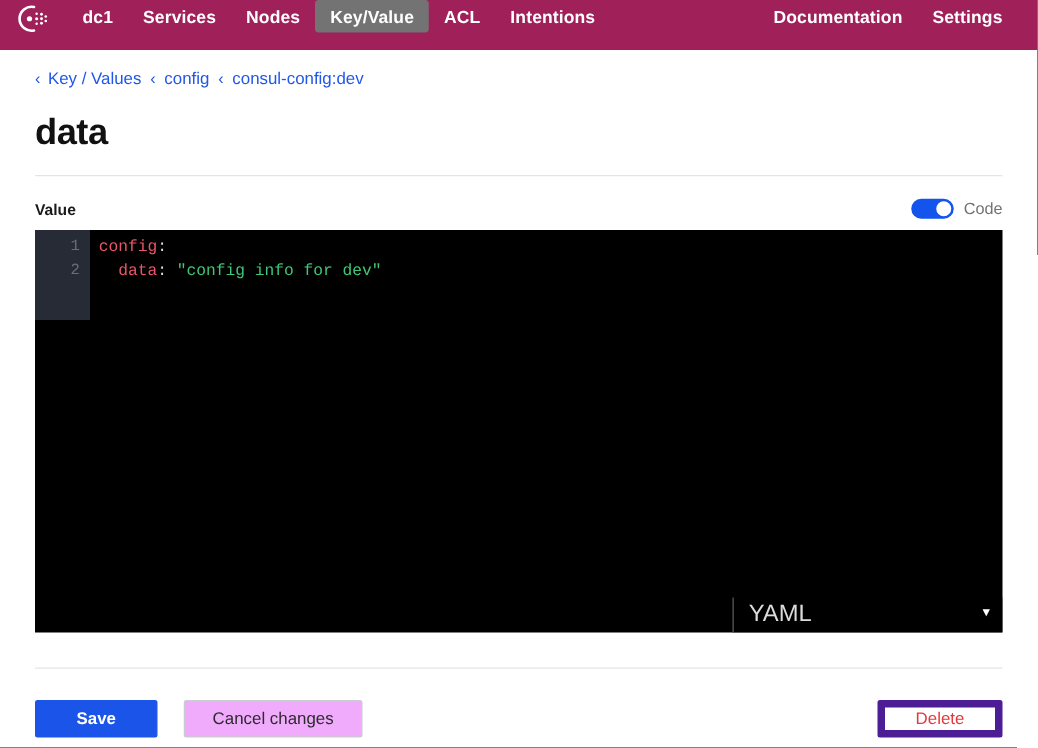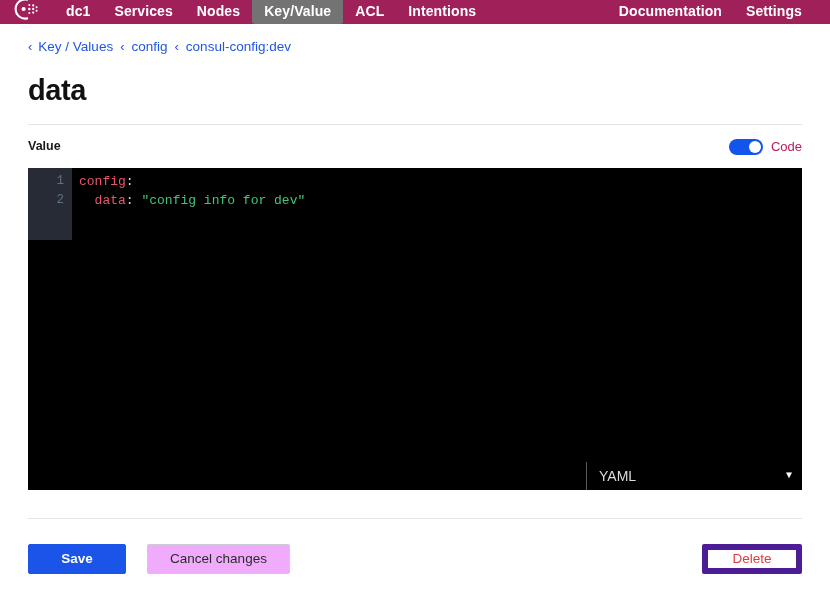--- a/index.html
+++ b/index.html
@@ -12,24 +12,24 @@
     height: 598px;
     background: #ffffff;
     font-family: "Liberation Sans", sans-serif;
     font-size: 13px;
     color: #1a1a1a;
     overflow: hidden;
   }
 
   
   .topnav {
-    height: 24px;
+    height: 40px;
     background: #a0215a;
     display: flex;
-    align-items: flex-end;
+    align-items: flex-start;
     padding: 0 16px 0 10px;
     box-sizing: border-box;
   }
   .logo {
     width: 30px;
     height: 30px;
     display: flex;
     align-items: center;
     justify-content: center;
     flex: none;
@@ -100,21 +100,21 @@
     color: #111;
   }
   .title-rule {
     border: 0;
     border-top: 1px solid #e2e5e9;
     margin: 17px 0 0 0;
   }
 
   .value-row {
     display: flex;
-    align-items: flex-start;
+    align-items: flex-end;
     margin-top: 14px;
     height: 20px;
   }
   .value-label {
     font-size: 12.5px;
     font-weight: bold;
     color: #1a1a1a;
   }
   .toggle-wrap {
     margin-left: auto;
@@ -135,21 +135,21 @@
     position: absolute;
     top: 2px;
     left: 20px;
     width: 12px;
     height: 12px;
     border-radius: 50%;
     background: #ffffff;
   }
   .toggle-label {
     font-size: 13px;
-    color: #be185d;
+    color: #737373;
   }
 
   
   .editor {
     margin-top: 9px;
     height: 322px;
     background: #000000;
     position: relative;
     overflow: hidden;
     font-family: "Liberation Mono", "DejaVu Sans Mono", monospace;
@@ -200,21 +200,21 @@
     border-left: 1px solid #5a5a5a;
     display: flex;
     align-items: center;
     padding: 0 10px 0 12px;
     box-sizing: border-box;
     cursor: pointer;
   }
   .lang-select .lang-value {
     color: #dcdcdc;
     font-family: "Liberation Sans", sans-serif;
-    font-size: 14px;
+    font-size: 19px;
   }
   .lang-select .caret {
     margin-left: auto;
     color: #ffffff;
     font-size: 10px;
     line-height: 1;
   }
 
   
   .footer-rule {

